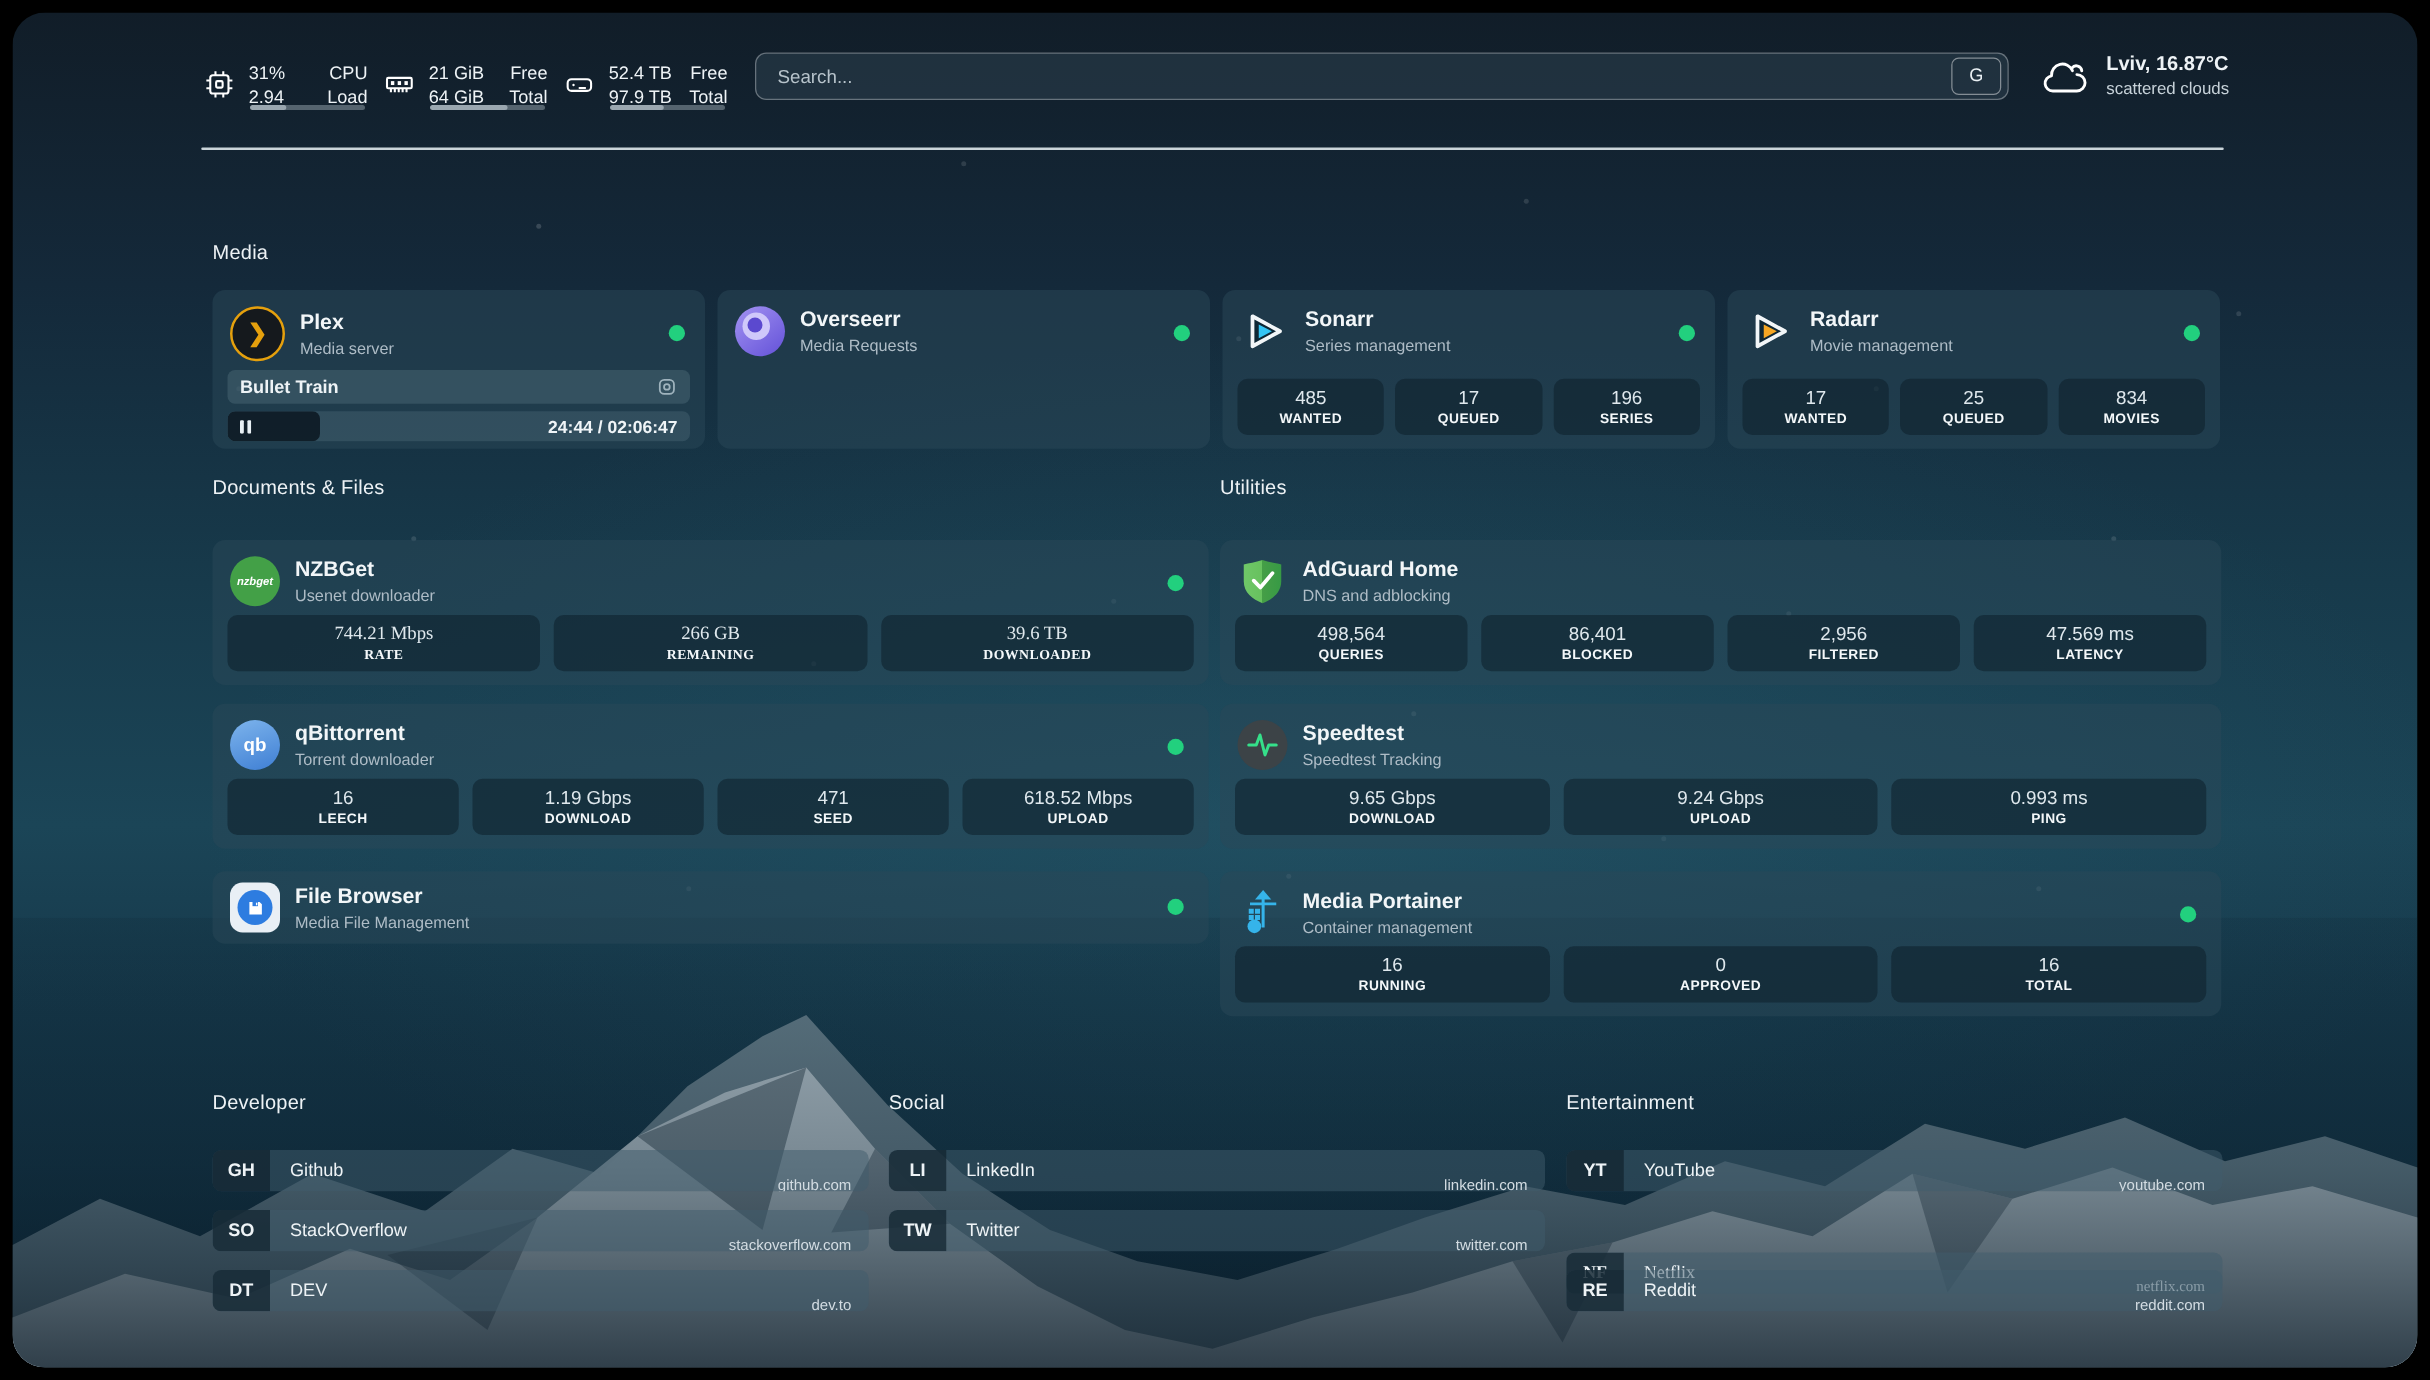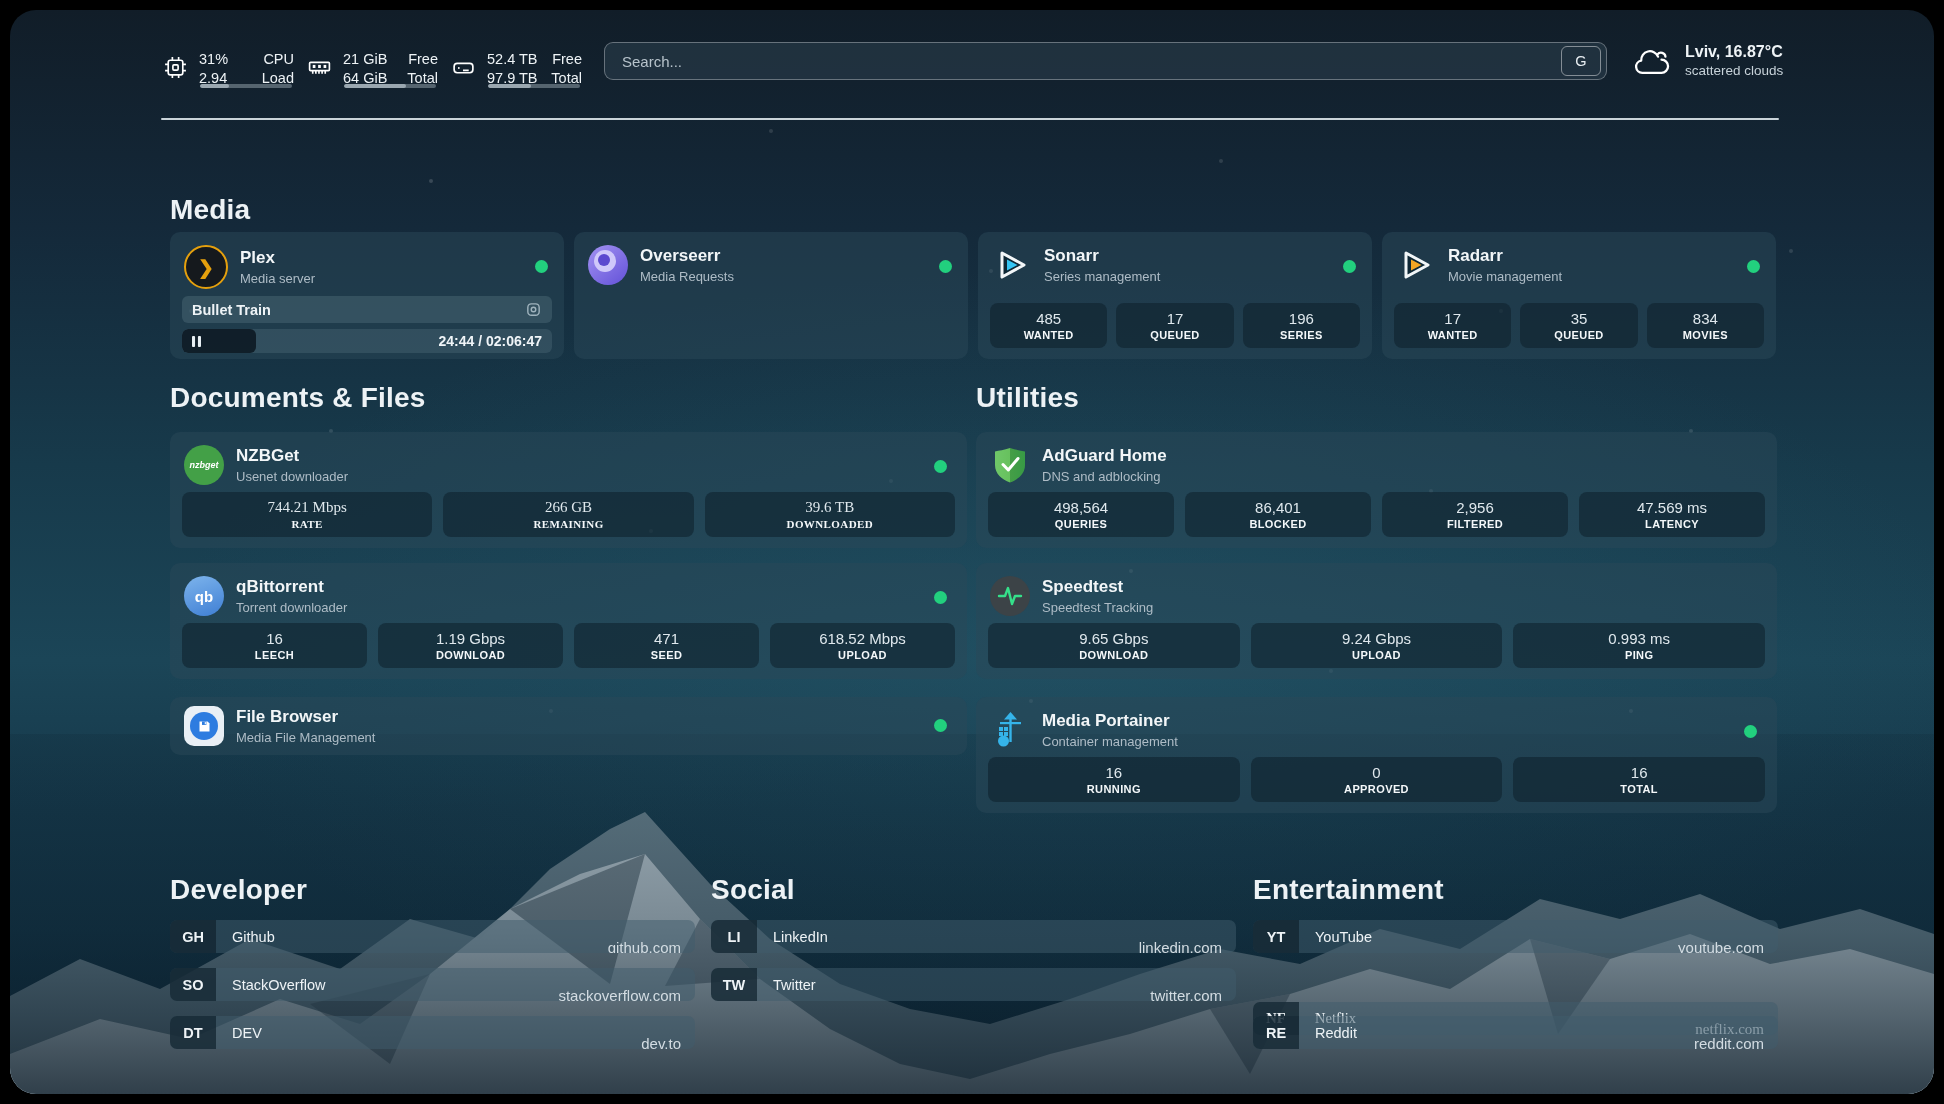--- a/index.html
+++ b/index.html
@@ -34,21 +34,21 @@
   .search input{flex:1;background:transparent;border:none;outline:none;color:#e6edf1;font-size:15px;font-family:inherit;}
   .search input::placeholder{color:#b7c3cb;}
   .g-btn{width:38px;height:28px;border:1.5px solid rgba(255,255,255,.45);border-radius:6px;color:#e9eff3;
     display:flex;align-items:center;justify-content:center;font-size:14.5px;flex:0 0 auto;}
   .weather{left:1620px;top:33px;display:flex;gap:13px;align-items:center;color:#eef3f6;}
   .weather .w-line1{font-size:16px;font-weight:600;}
   .weather .w-line2{font-size:13.5px;color:#c7d2d9;margin-top:2px;}
   .divider{left:151px;top:108px;width:1618px;height:2px;background:rgba(235,243,247,.85);border-radius:1px;}
 
   
-  .section-title{position:absolute;z-index:3;font-size:28px;font-weight:700;color:#edf2f5;letter-spacing:.2px;}
+  .section-title{position:absolute;z-index:3;font-size:16px;font-weight:400;color:#edf2f5;letter-spacing:.2px;}
 
   .card{position:absolute;z-index:3;background:rgba(42,72,88,.5);border-radius:10px;box-sizing:border-box;}
   .card-head{display:flex;align-items:center;gap:12px;padding:13px 14px 0 14px;}
   .app-icon{width:40px;height:40px;flex:0 0 auto;border-radius:50%;display:flex;align-items:center;justify-content:center;position:relative;}
   .app-name{font-size:17px;font-weight:600;color:#f2f6f8;line-height:1.2;}
   .app-sub{font-size:13px;color:#aebcc6;margin-top:2px;}
   .status-dot{position:absolute;width:13px;height:13px;border-radius:50%;background:#22d07e;top:28px;right:16px;}
   .stat-row{position:absolute;left:12px;right:12px;bottom:11px;display:flex;gap:9px;}
   .stat-box{flex:1;height:45px;background:rgba(13,31,42,.55);border-radius:8px;display:flex;flex-direction:column;
     align-items:center;justify-content:center;gap:2px;}
@@ -75,21 +75,21 @@
   .ic-speedtest{background:#3c4347;}
   .ic-fb{border-radius:10px;background:#e9eff5;}
   .ic-fb .fb-inner{width:28px;height:28px;border-radius:50%;background:#2d7ce0;display:flex;align-items:center;justify-content:center;}
 
   
   .bm-row{position:absolute;z-index:3;width:525px;height:33px;background:rgba(64,92,108,.5);border-radius:7px;
     display:flex;align-items:center;overflow:hidden;}
   .bm-abbr{width:46px;height:100%;background:rgba(17,34,46,.72);display:flex;align-items:center;justify-content:center;
     font-size:14.5px;font-weight:600;color:#eef3f6;flex:0 0 auto;}
   .bm-name{margin-left:16px;font-size:14.5px;font-weight:500;color:#eef3f6;}
-  .bm-url{margin-left:auto;margin-right:14px;font-size:15px;color:#d3dce2;margin-top:22px;}
+  .bm-url{margin-left:auto;margin-right:14px;font-size:12px;color:#d3dce2;margin-top:22px;}
 </style>
 </head>
 <body>
 
 <div class="page">
 
   <svg class="mountains" viewBox="0 0 1924 360" preserveAspectRatio="none">
     <defs>
       <linearGradient id="tint" x1="0" y1="0" x2="0" y2="1">
         <stop offset="0" stop-color="rgba(14,40,55,0.22)"></stop>
@@ -279,21 +279,21 @@
         <div class="app-sub">Movie management</div>
       </div>
     </div>
     <span class="status-dot"></span>
     <div class="stat-row">
       <div class="stat-box">
         <div class="stat-val">17</div>
         <div class="stat-lab">WANTED</div>
       </div>
       <div class="stat-box">
-        <div class="stat-val">35</div>
+        <div class="stat-val">25</div>
         <div class="stat-lab">QUEUED</div>
       </div>
       <div class="stat-box">
         <div class="stat-val">834</div>
         <div class="stat-lab">MOVIES</div>
       </div>
     </div>
   </div>
 
   <div class="section-title" style="left:160px;top:372px;">Documents &amp; Files</div>

